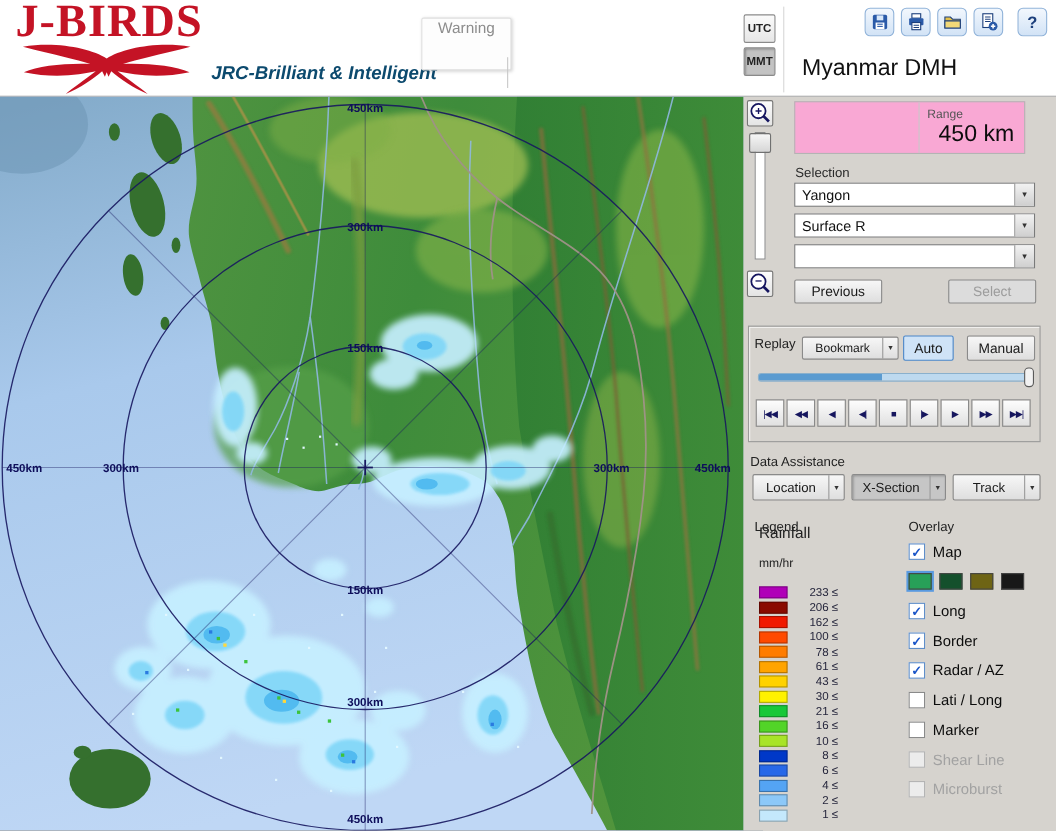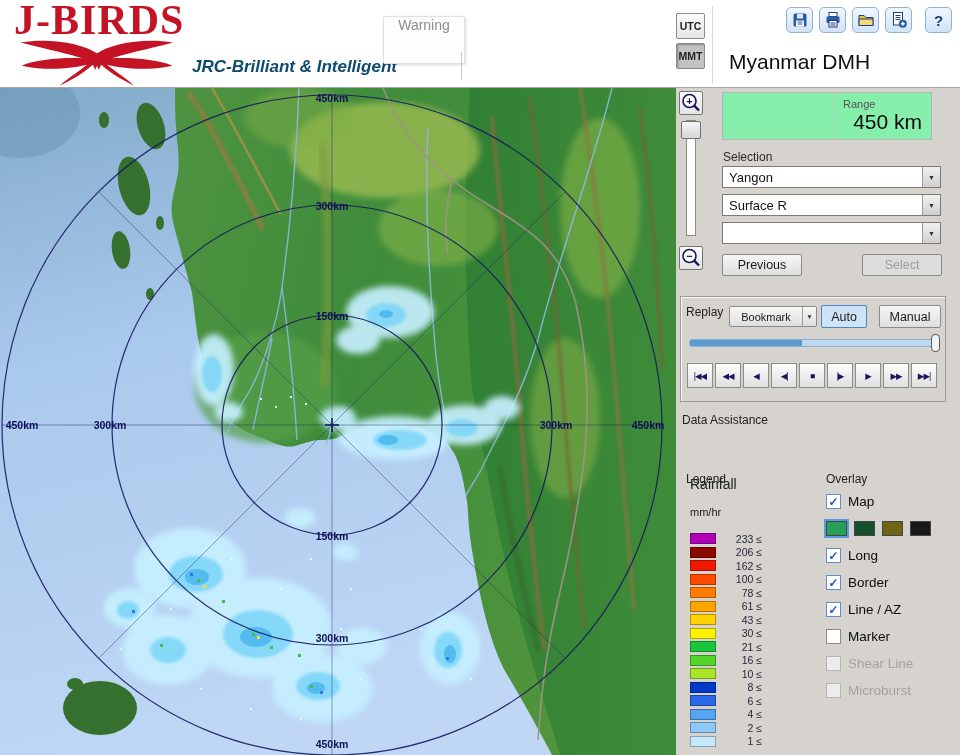--- a/index.html
+++ b/index.html
@@ -29,21 +29,21 @@
   .map{position:absolute;left:0;top:88px;width:676px;height:667px;background:#a9c9ec}
   .map svg{display:block}
 
   
   .side{position:absolute;left:676px;top:88px;width:284px;height:667px;background:#d6d3ce;overflow:hidden}
   .zoom-btn{position:absolute;left:3px;width:24px;height:24px;background:linear-gradient(#fcfcfc,#e4e4e4);border:1px solid #777;border-radius:2px;display:flex;align-items:center;justify-content:center}
   .zoom-in{top:3px}.zoom-out{top:158px}
   .zoom-track{position:absolute;left:10px;top:32px;width:10px;height:116px;background:#fff;border:1px solid #8a8a8a}
   .zoom-thumb{position:absolute;left:5px;top:33px;width:20px;height:18px;background:linear-gradient(#f6f6f6,#d6d6d6);border:1px solid #707070;border-radius:2px}
 
-  .range-box{position:absolute;left:46px;top:4px;width:210px;height:48px;background:#86efac;border:1px solid #b4b4b4}
+  .range-box{position:absolute;left:46px;top:4px;width:210px;height:48px;background:#f9a8d4;border:1px solid #b4b4b4}
   .range-div{position:absolute;left:112px;top:0;width:1px;height:46px;background:#c8c8c8}
   .range-label{position:absolute;left:120px;top:5px;font-size:11px;color:#555}
   .range-value{position:absolute;right:9px;top:17px;font-size:21px;color:#0c0c0c}
 
   .sec-label{position:absolute;font-size:12px;color:#2a2a2a}
   .combo{position:absolute;left:46px;width:219px;height:22px;background:#fff;border:1px solid #7a7a7a}
   .combo-text{position:absolute;left:6px;top:3px;font-size:13px;color:#111}
   .combo-btn{position:absolute;right:0;top:0;width:18px;height:20px;background:linear-gradient(#f2f2f2,#cfcfcf);border-left:1px solid #9a9a9a;font-size:7px;color:#333;display:flex;align-items:center;justify-content:center}
 
   .btn{background:linear-gradient(#f7f7f7,#dedede);border:1px solid #8a8a8a;border-radius:2px;font-size:12.5px;color:#1a1a1a;display:flex;align-items:center;justify-content:center}
@@ -407,20 +407,34 @@
         <div class="pb-btn">◀|</div>
         <div class="pb-btn">■</div>
         <div class="pb-btn">|▶</div>
         <div class="pb-btn">▶</div>
         <div class="pb-btn">▶▶</div>
         <div class="pb-btn">▶▶|</div>
       </div>
     </div>
 
     <div class="da-label">Data Assistance</div>
+    <div class="da-row">
+      <div class="btn da-btn da-loc">
+        <span class="t">Location</span>
+        <span class="split-arrow">▼</span>
+      </div>
+      <div class="btn da-btn da-xsec">
+        <span class="t">X-Section</span>
+        <span class="split-arrow">▼</span>
+      </div>
+      <div class="btn da-btn da-trk">
+        <span class="t">Track</span>
+        <span class="split-arrow">▼</span>
+      </div>
+    </div>
 
     <div class="legend-label">Legend</div>
     <div class="overlay-label">Overlay</div>
     <div class="legend-q">Rainfall</div>
     <div class="legend-u">mm/hr</div>
 
     <div class="legend-list">
       <div class="lg-row">
           <span class="lg-swatch" style="background: rgb(176, 0, 184);"></span>
           <span class="lg-val">233 ≤</span>
@@ -509,21 +523,25 @@
       <div class="ov-row">
         <span class="ov-box">
             <span>✓</span>
           </span>
         <span class="ov-label">Border</span>
       </div>
       <div class="ov-row">
         <span class="ov-box">
             <span>✓</span>
           </span>
-        <span class="ov-label">Line / AZ</span>
+        <span class="ov-label">Radar / AZ</span>
+      </div>
+      <div class="ov-row">
+        <span class="ov-box un"></span>
+        <span class="ov-label">Lati / Long</span>
       </div>
       <div class="ov-row">
         <span class="ov-box un"></span>
         <span class="ov-label">Marker</span>
       </div>
       <div class="ov-row">
         <span class="ov-box dis"></span>
         <span class="ov-label dis">Shear Line</span>
       </div>
       <div class="ov-row">

